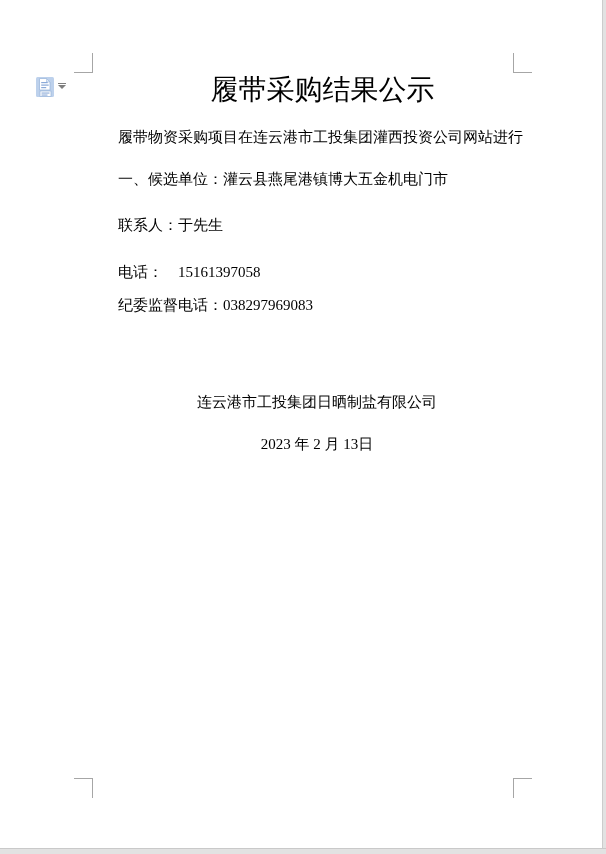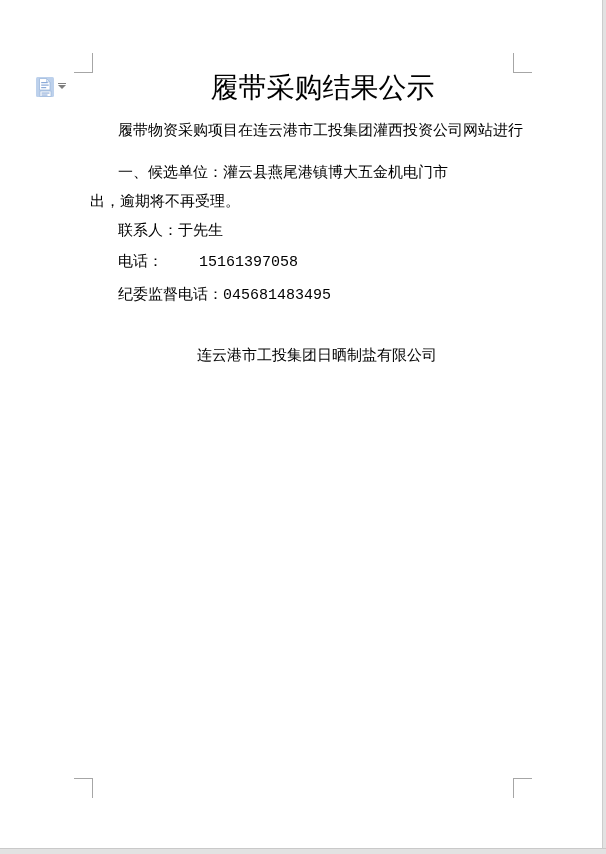--- a/index.html
+++ b/index.html
@@ -60,44 +60,43 @@
     left: 24px; top: 9px;
     width: 8px; height: 1px;
     background: #7f7f7f;
   }
 
   
   .text-area {
     position: absolute;
     left: 90px; top: 71px;
     width: 424px;
-    font-family: Liberation Mono, monospace;
   }
   .title {
     margin: 0;
     font-size: 28px;
     line-height: 38px;
     font-weight: normal;
     text-align: center;
     padding-left: 41px;
     white-space: pre;
   }
   .line {
     font-size: 15px;
     line-height: 29px;
     white-space: pre;
   }
   .indent { padding-left: 28px; }
   .center { text-align: center; padding-left: 30px; }
-  .mt1 { margin-top: 8px; }
-  .mt2 { margin-top: 2px; }
+  .mt1 { margin-top: 14px; }
+  .mt2 { margin-top: 18px; }
   .mt4 { margin-top: 4px; }
   .mt5 { margin-top: 13px; }
-  .mt9 { margin-top: 0; }
-  .mt68 { margin-top: 32px; }
+  .mt9 { margin-top: 17px; }
+  .mt68 { margin-top: 68px; }
 </style>
 </head>
 <body>
 
 <div>
 
   <div class="crop tl"></div>
   <div class="crop tr"></div>
   <div class="crop bl"></div>
   <div class="crop br"></div>
@@ -118,23 +117,23 @@
     </span>
     <span class="arrow-bar"></span>
     <span class="arrow"></span>
   </div>
 
   <div class="text-area">
     <h1 class="title">履带采购结果公示</h1>
 
     <div class="line indent mt1">履带物资采购项目在连云港市工投集团灌西投资公司网站进行</div>
     <div class="line indent mt5">一、候选单位：灌云县燕尾港镇博大五金机电门市</div>
-    <div class="line">出，逾期将不再受理。</div>
     <div class="line indent mt9">联系人：于先生</div>
     <div class="line indent mt2">电话：    15161397058</div>
-    <div class="line indent mt4">纪委监督电话：045681483495</div>
+    <div class="line indent mt4">纪委监督电话：038297969083</div>
     <div class="line center mt68">连云港市工投集团日晒制盐有限公司</div>
+    <div class="line center mt5">2023 年 2 月 13日</div>
   </div>
 
   <div class="edge-right"></div>
   <div class="edge-bottom"></div>
 
 </div>
 
 </body></html>

